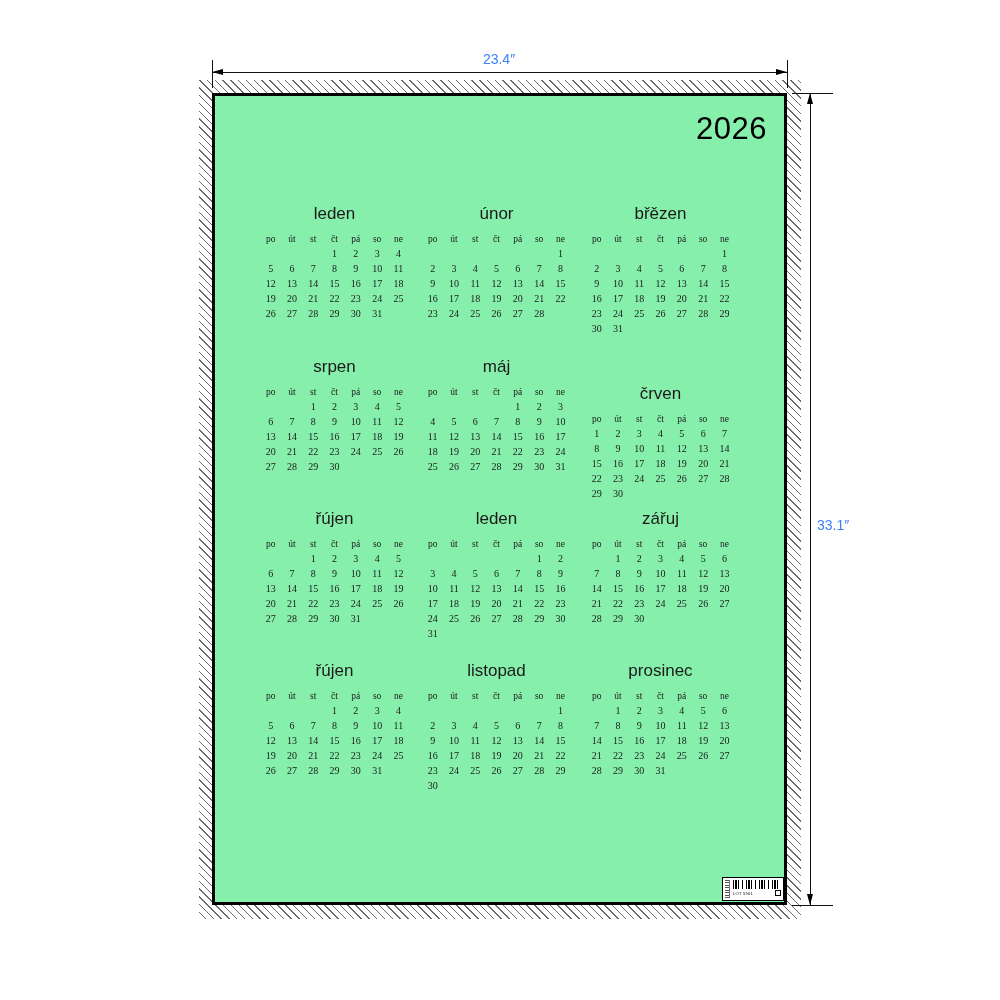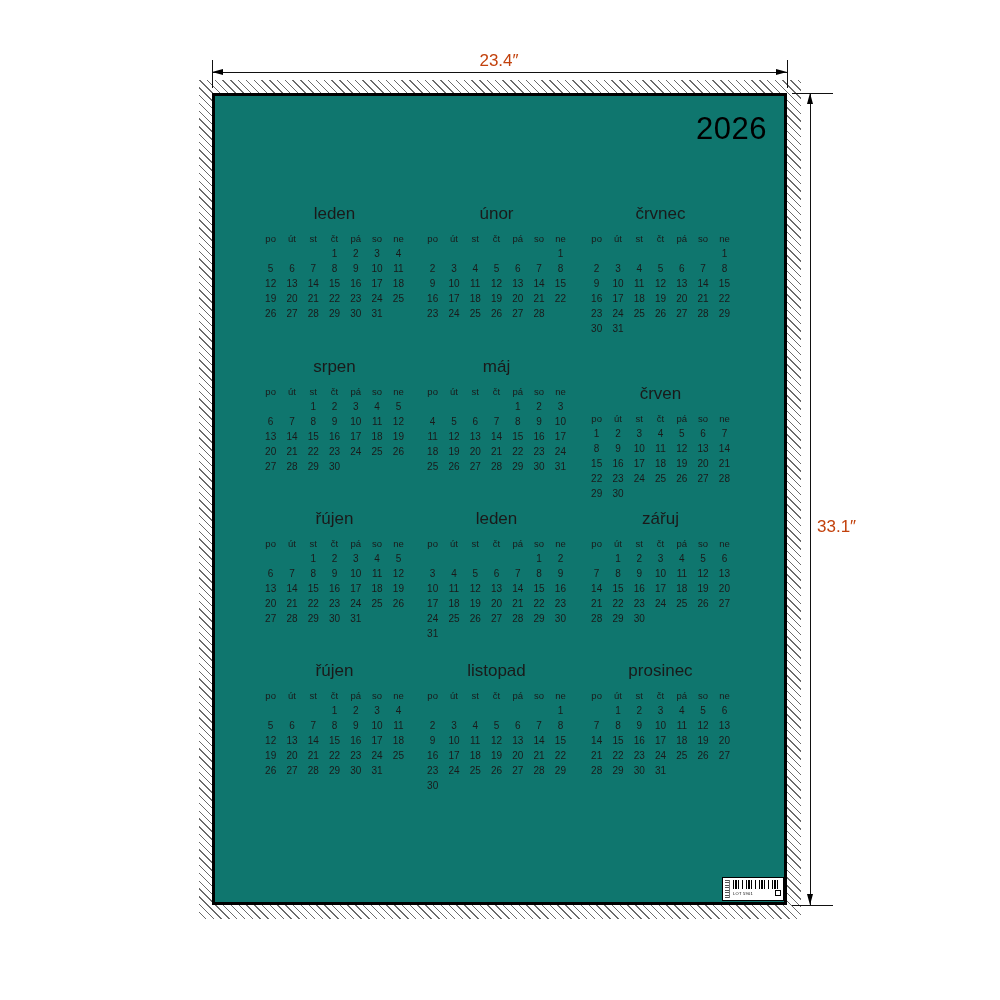--- a/index.html
+++ b/index.html
@@ -5,40 +5,40 @@
   * { margin:0; padding:0; box-sizing:border-box; }
   html,body { width:1000px; height:1000px; background:#fff; font-family:"Liberation Sans", sans-serif; color:#1a1a1a; }
   .stage { position:relative; width:1000px; height:1000px; overflow:hidden; }
 
   
   .hatch { position:absolute; left:199px; top:80px; width:602px; height:839px;
     background: repeating-linear-gradient(45deg, transparent 0px, transparent 4.5px, #6b6b6b 4.5px, #6b6b6b 5.5px); }
 
   
   .poster { position:absolute; left:212px; top:93px; width:575px; height:812px;
-    background:#0f766e; border:3px solid #000; }
+    background:#86efac; border:3px solid #000; }
 
   .year { position:absolute; top:15px; right:17px; font-size:31px; letter-spacing:0.5px; color:#000; }
 
   
   .month { position:absolute; width:150px; }
   .month-title { width:149px; text-align:center; font-size:17px; height:14px; line-height:14px; margin-bottom:10px; }
-  table.month-table { border-collapse:collapse; table-layout:fixed; width:149px; }
+  table.month-table { border-collapse:collapse; table-layout:fixed; width:149px;font-family:Liberation Serif, serif; }
   .month-table th { width:21.3px; height:15px; font-weight:normal; font-size:9.5px; text-align:center; padding:0; }
   .month-table td { width:21.3px; height:15px; font-size:10px; text-align:center; padding:0; }
 
   
   .dim-line, .ext-line { position:absolute; background:#111; }
   .dim-h { height:1px; } .dim-v { width:1px; }
   .arrow { position:absolute; width:0; height:0; }
   .arrow-left  { border-top:3.5px solid transparent; border-bottom:3.5px solid transparent; border-right:11px solid #000; }
   .arrow-right { border-top:3.5px solid transparent; border-bottom:3.5px solid transparent; border-left:11px solid #000; }
   .arrow-up    { border-left:3.5px solid transparent; border-right:3.5px solid transparent; border-bottom:11px solid #000; }
   .arrow-down  { border-left:3.5px solid transparent; border-right:3.5px solid transparent; border-top:11px solid #000; }
-  .dim-label { position:absolute; font-size:17px; color:#c2410c; background:#fff; padding:0 3px; }
+  .dim-label { position:absolute; font-size:14px; color:#3b82f6; background:#fff; padding:0 3px; }
   .dim-label-top { left:499px; top:51px; transform:translateX(-50%); }
   .dim-label-right { left:814px; top:517px; }
 
   
   .tag { position:absolute; left:507px; top:781px; width:62px; height:24px; border:1px solid #000; background:#fff; display:flex; }
   .tag-vertical { width:5px; margin:2px 1px 2px 2px; border-right:1px solid #777;
     background: repeating-linear-gradient(0deg, #555 0 1px, transparent 1px 2.5px); }
   .tag-main { flex:1; display:flex; flex-direction:column; padding:2px 2px 1px 2px; }
   .tag-barcode { height:9px;
     background: repeating-linear-gradient(90deg, #000 0 1px, #fff 1px 2px, #000 2px 4px, #fff 4px 5px, #000 5px 6px, #fff 6px 9px, #000 9px 10px, #fff 10px 13px); }
@@ -191,21 +191,21 @@
                 <td>25</td>
                 <td>26</td>
                 <td>27</td>
                 <td>28</td>
                 <td></td>
               </tr>
             </tbody>
           </table>
         </div>
         <div class="month" style="left: 371px; top: 111px;">
-          <div class="month-title">črvnec</div>
+          <div class="month-title">břězen</div>
           <table class="month-table">
             <thead>
               <tr>
                 <th>po</th>
                 <th>út</th>
                 <th>st</th>
                 <th>čt</th>
                 <th>pá</th>
                 <th>so</th>
                 <th>ne</th>

